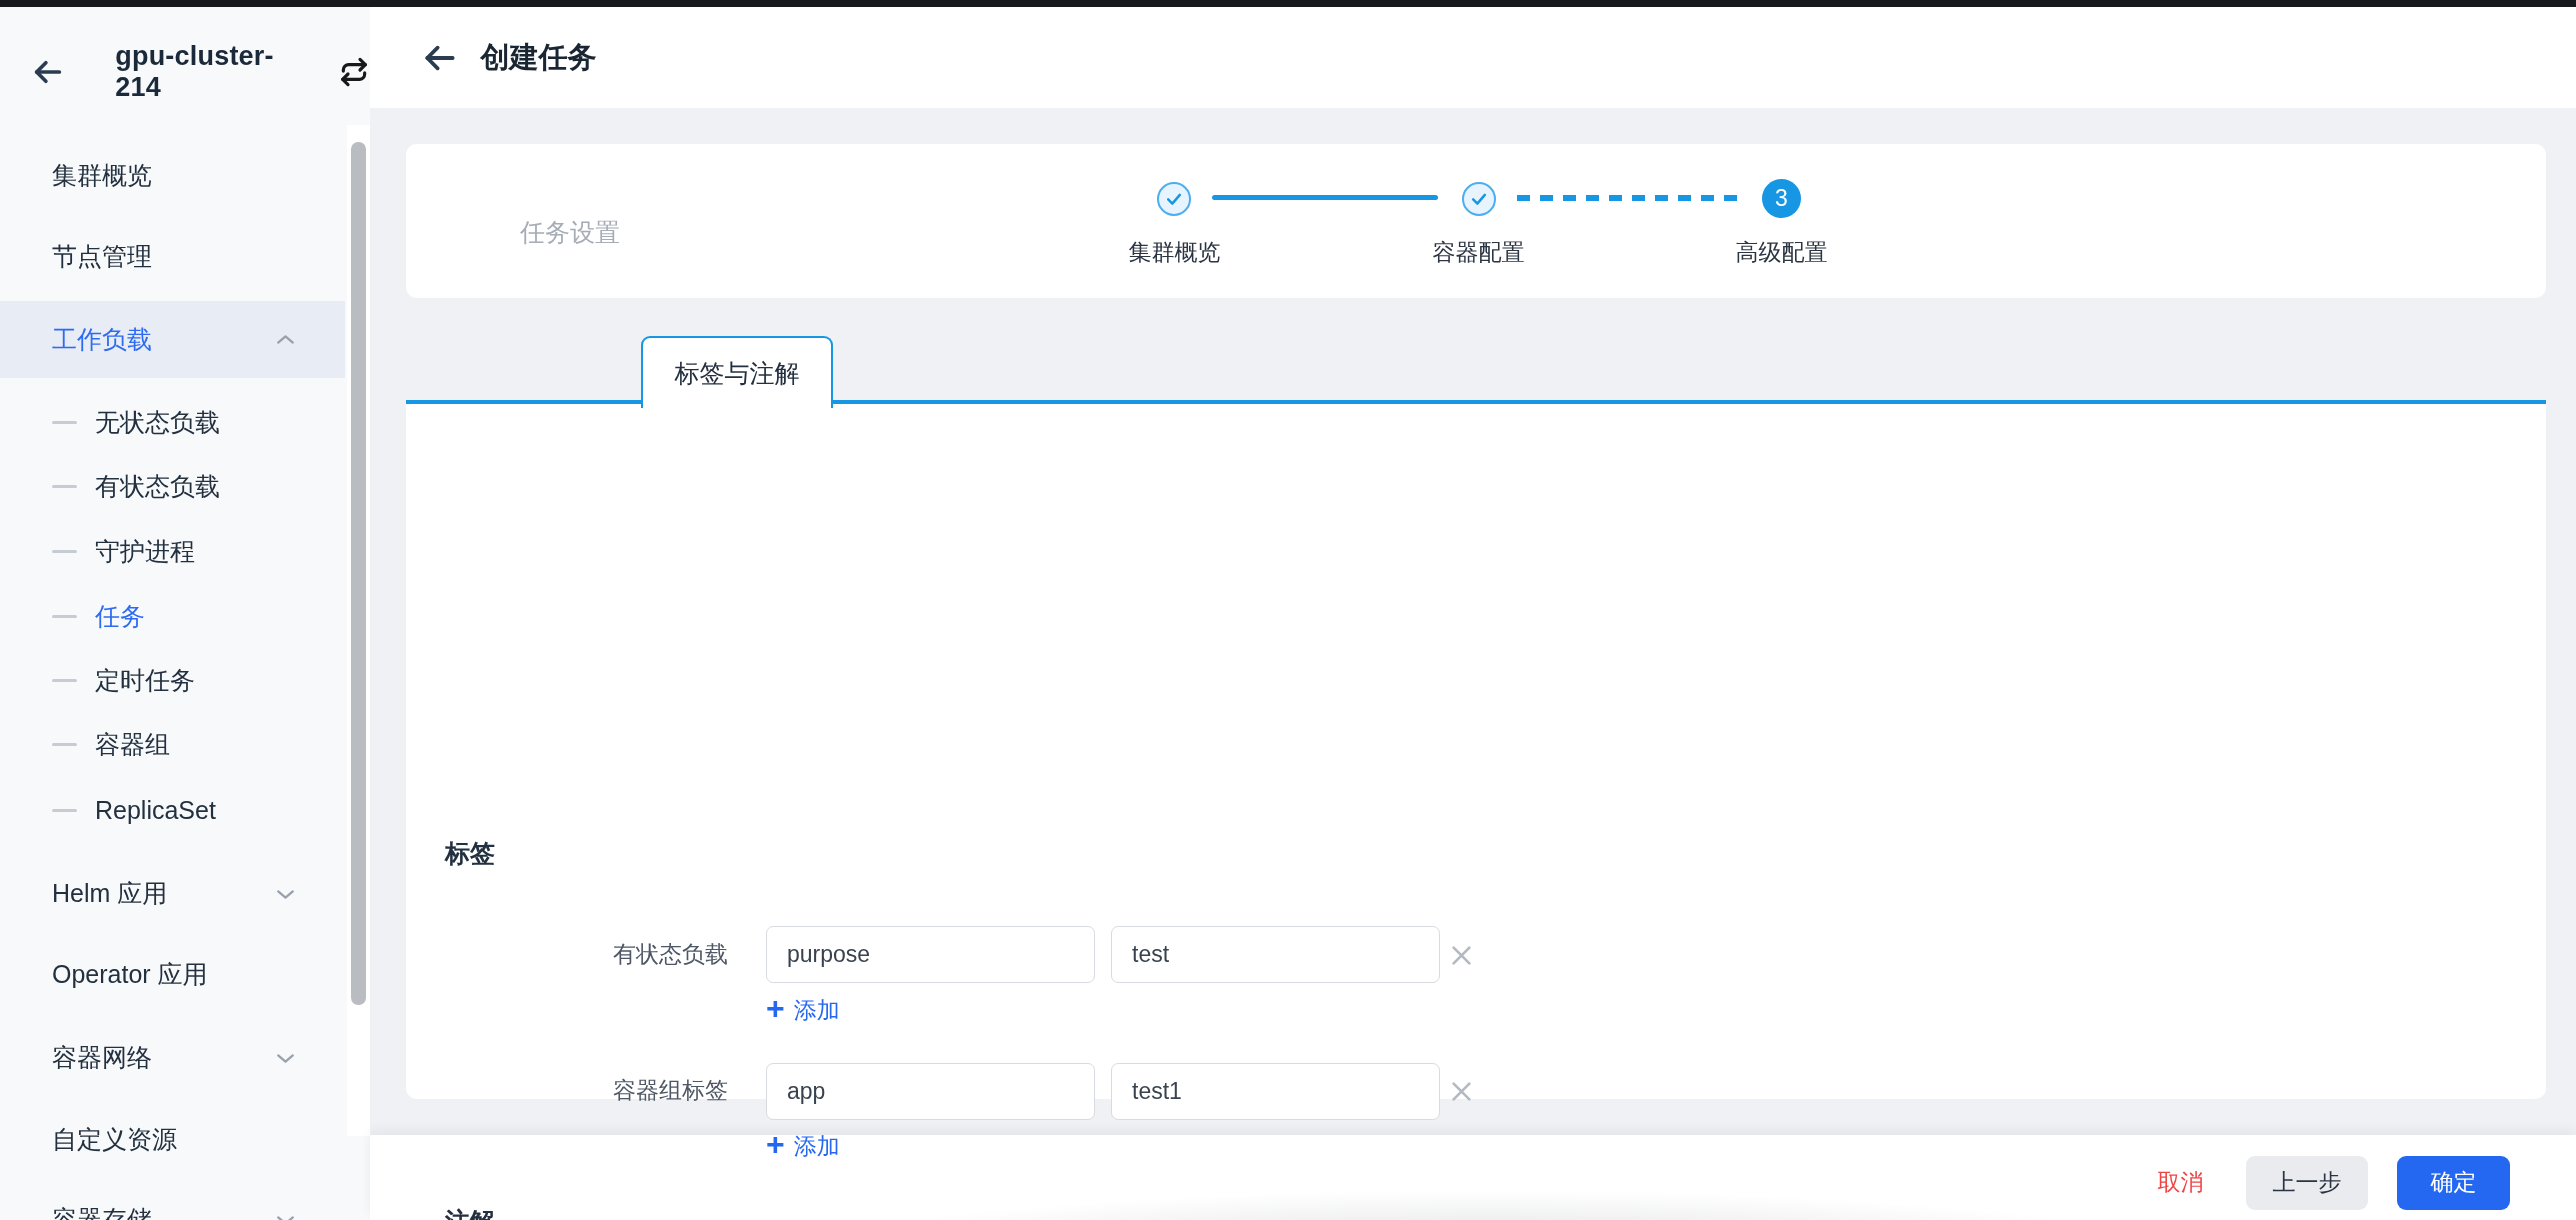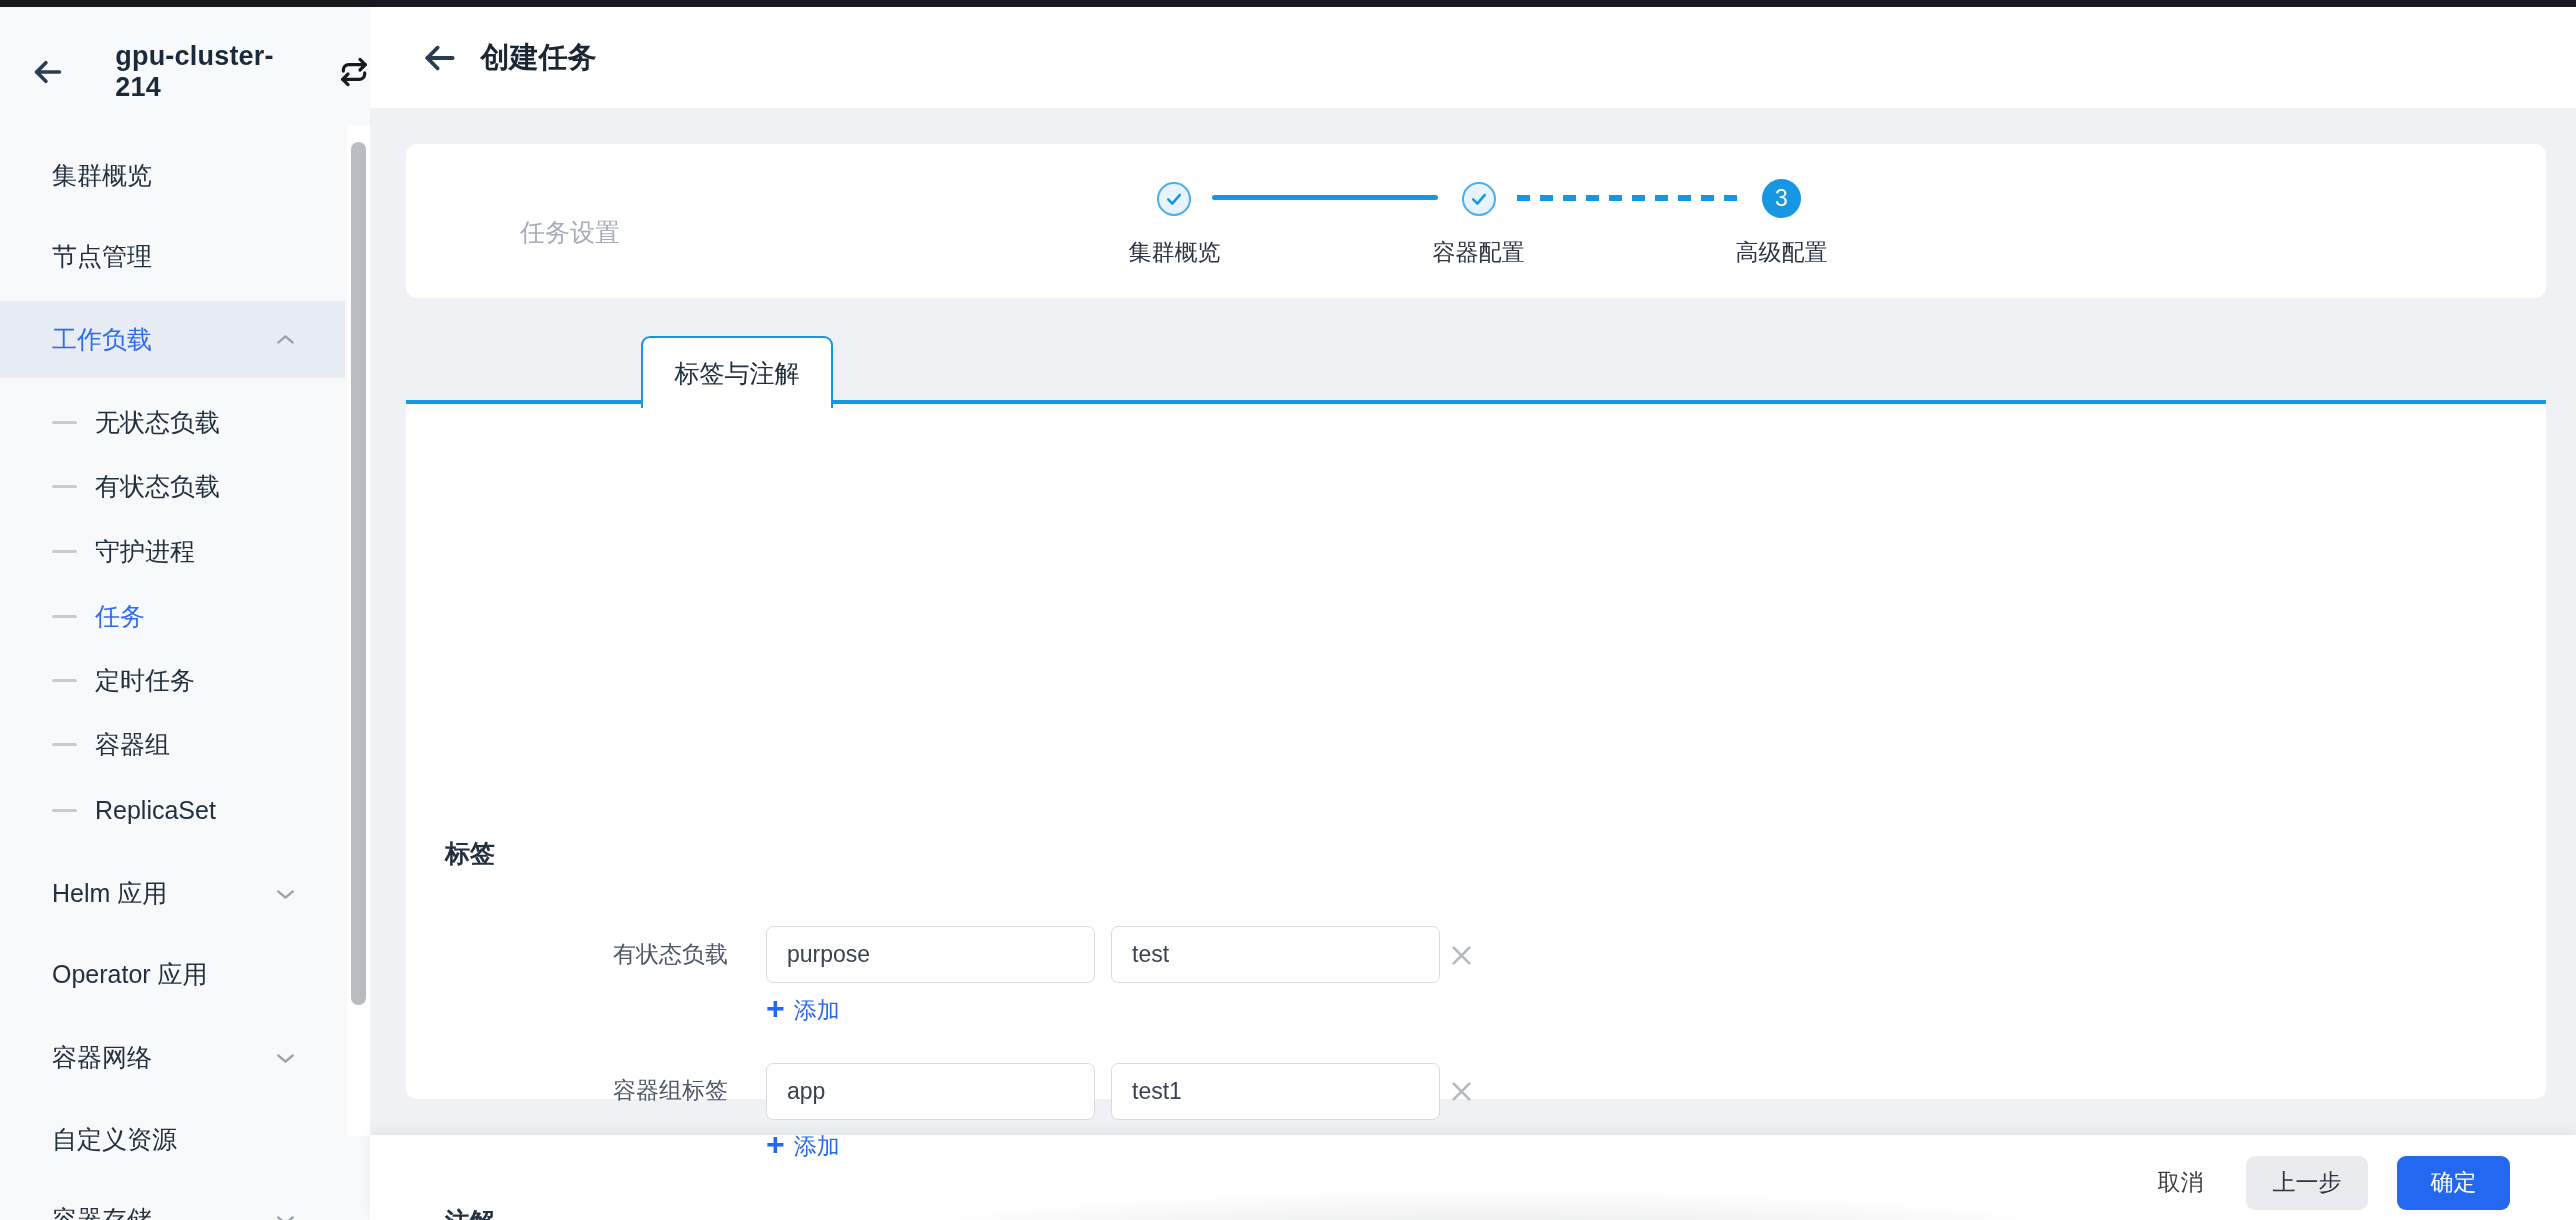--- a/index.html
+++ b/index.html
@@ -64,21 +64,21 @@
   .add-link { position:absolute; display:flex; align-items:center; gap:9px; cursor:pointer; color:#2468f2; font-size:23px; }
   .add-plus { font-size:32px; font-weight:700; line-height:27px; transform:translateY(-1.8px); }
 
   
   .footer { position:absolute; left:0; top:1128px; width:2206px; height:85px; background:#ffffff;
      box-shadow:0 -5.4px 10.8px rgba(40,44,50,0.06); }
   .footer-smudge { position:absolute; left:269px; top:9px; width:1705px; height:108px; pointer-events:none;
      background:radial-gradient(ellipse 60% 100% at 50% 115%, rgba(70,75,82,0.22), rgba(70,75,82,0) 72%); }
   .btn { position:absolute; top:20.6px; height:54px; border:none; border-radius:9px; font-size:23px;
      font-family:inherit; cursor:pointer; display:flex; align-items:center; justify-content:center; }
-  .btn-cancel { left:1770px; width:81px; background:transparent; color:#404040; }
+  .btn-cancel { left:1770px; width:81px; background:transparent; color:#ef4444; }
   .btn-prev { left:1876px; width:122px; background:#e9ebef; color:#2b3442; }
   .btn-ok { left:2027px; width:113px; background:#2468f2; color:#ffffff; }
 
   svg { display:block; }
 </style>
 </head>
 <body>
 
 <div class="topbar"></div>
 

